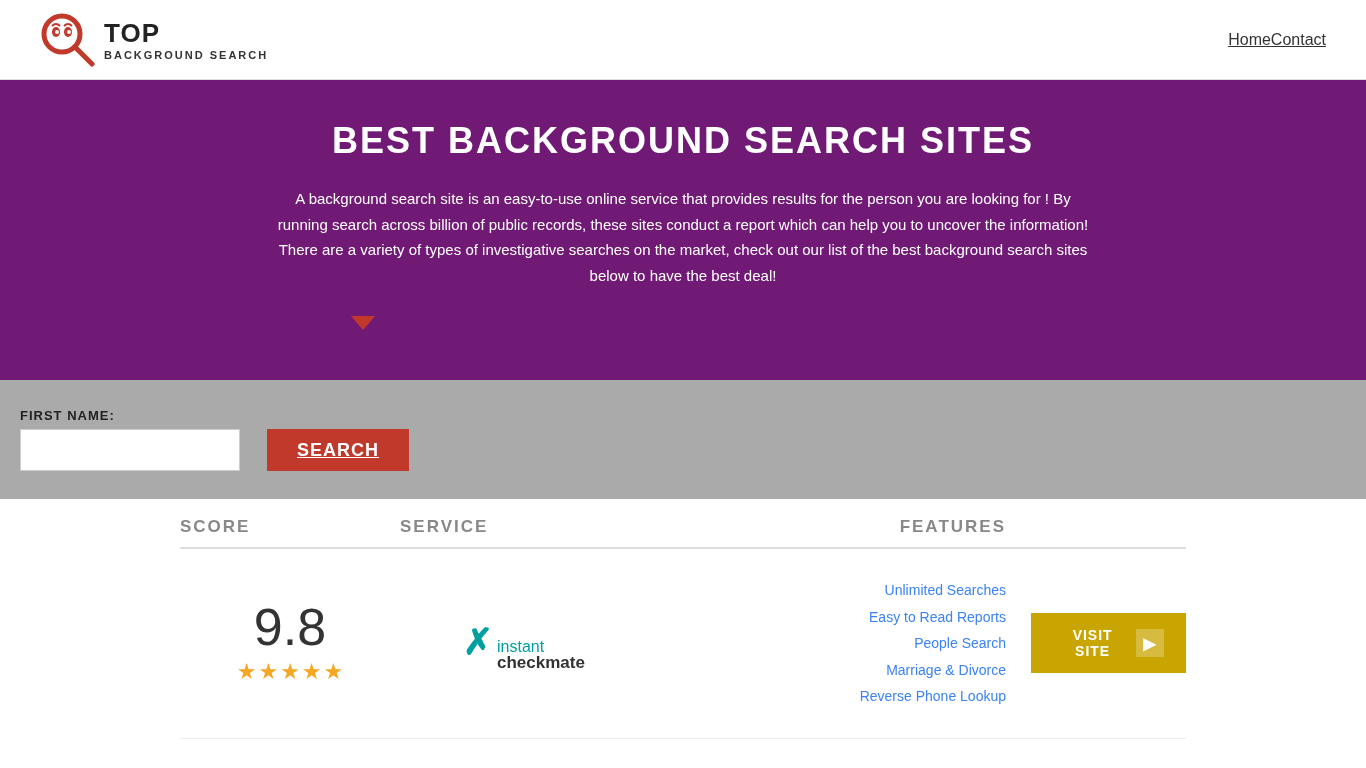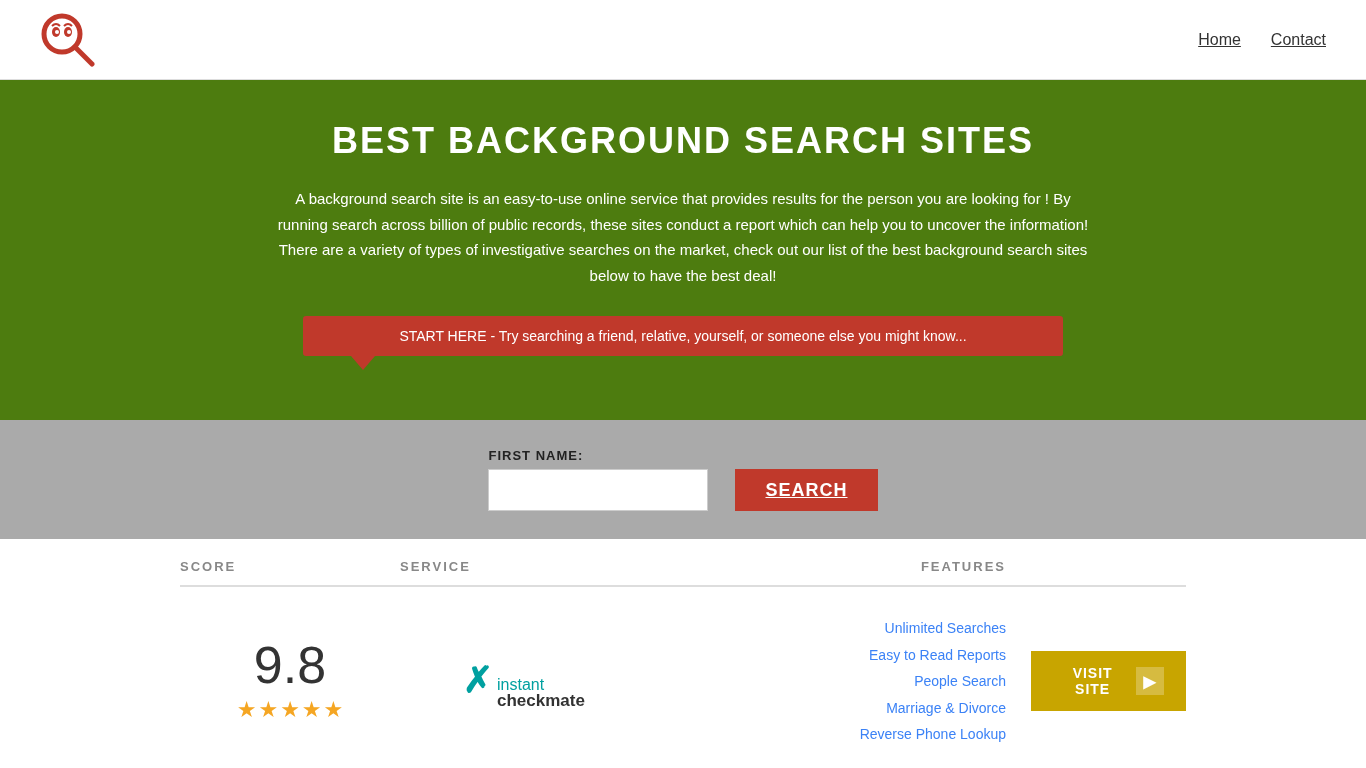--- a/index.html
+++ b/index.html
@@ -35,32 +35,31 @@
       letter-spacing: 1px;
     }
     .logo-sub {
       font-size: 11px;
       font-weight: bold;
       color: #333;
       letter-spacing: 2px;
     }
     #nav {
       display: flex;
-      gap: 30px;
     }
     .nav-link {
       text-decoration: underline;
       color: #333;
       font-size: 16px;
       cursor: pointer;
     }
 
     
     #hero {
-      background: #4d7c0f;
+      background: #701a75;
       padding: 40px 20px 50px;
       text-align: center;
       color: #fff;
     }
     #hero h1 {
       font-size: 36px;
       font-weight: 900;
       letter-spacing: 2px;
       margin-bottom: 24px;
       color: #fff;
@@ -98,21 +97,21 @@
     }
 
     
     #search-form-wrap {
       background: #aaa;
       padding: 28px 20px;
     }
     #search-form {
       display: flex;
       align-items: flex-end;
-      justify-content: center;
+      justify-content: flex-start;
       gap: 27px;
     }
     .form-group {
       display: flex;
       flex-direction: column;
     }
     .form-label {
       font-size: 13px;
       font-weight: bold;
       color: #222;
@@ -151,21 +150,21 @@
       display: flex;
       border-bottom: 2px solid #ddd;
       padding: 18px 0 10px;
     }
     .col-score { width: 220px; }
     .col-service { flex: 1; }
     .col-features { width: 340px; text-align: right; }
     .col-action { width: 180px; }
 
     .th-label {
-      font-size: 13px;
+      font-size: 17px;
       font-weight: bold;
       color: #888;
       letter-spacing: 2px;
       text-transform: uppercase;
     }
 
     
     .result-row {
       display: flex;
       align-items: center;
@@ -255,33 +254,36 @@
       <line x1="35" y1="35" x2="52" y2="52" stroke="#c0392b" stroke-width="5" stroke-linecap="round"></line>
 
       <ellipse cx="16" cy="20" rx="4" ry="5" fill="#c0392b"></ellipse>
       <ellipse cx="28" cy="20" rx="4" ry="5" fill="#c0392b"></ellipse>
       <circle cx="17" cy="20" r="2" fill="#fff"></circle>
       <circle cx="29" cy="20" r="2" fill="#fff"></circle>
 
       <path d="M12 14 Q16 10 20 14" stroke="#c0392b" stroke-width="2" fill="none"></path>
       <path d="M24 14 Q28 10 32 14" stroke="#c0392b" stroke-width="2" fill="none"></path>
     </svg>
+    <div class="logo-text">
+      <span class="logo-top">TOP</span>
+      <span class="logo-sub">BACKGROUND SEARCH</span>
+    </div>
   </div>
   <nav id="nav">
     <a class="nav-link">Home</a>
     <a class="nav-link">Contact</a>
   </nav>
 </header>
 
 <section id="hero">
   <h1>BEST BACKGROUND SEARCH SITES</h1>
   <p>A background search site is an easy-to-use online service that provides results  for the person you are looking for ! By  running  search across billion of public records, these sites conduct  a report which can help you to uncover the information! There are a variety of types of investigative searches on the market, check out our  list of the best background search sites below to have the best deal!</p>
 
   <div id="callout-wrap">
-    <div id="callout-bar">START HERE - Try searching a friend, relative, yourself, or someone else you might know...</div>
     <div class="callout-arrow"></div>
   </div>
 </section>
 
 <div id="search-form-wrap">
   <form id="search-form">
     <div class="form-group">
       <label class="form-label">FIRST NAME:</label>
       <input type="text" class="form-input" style="">
     </div>

